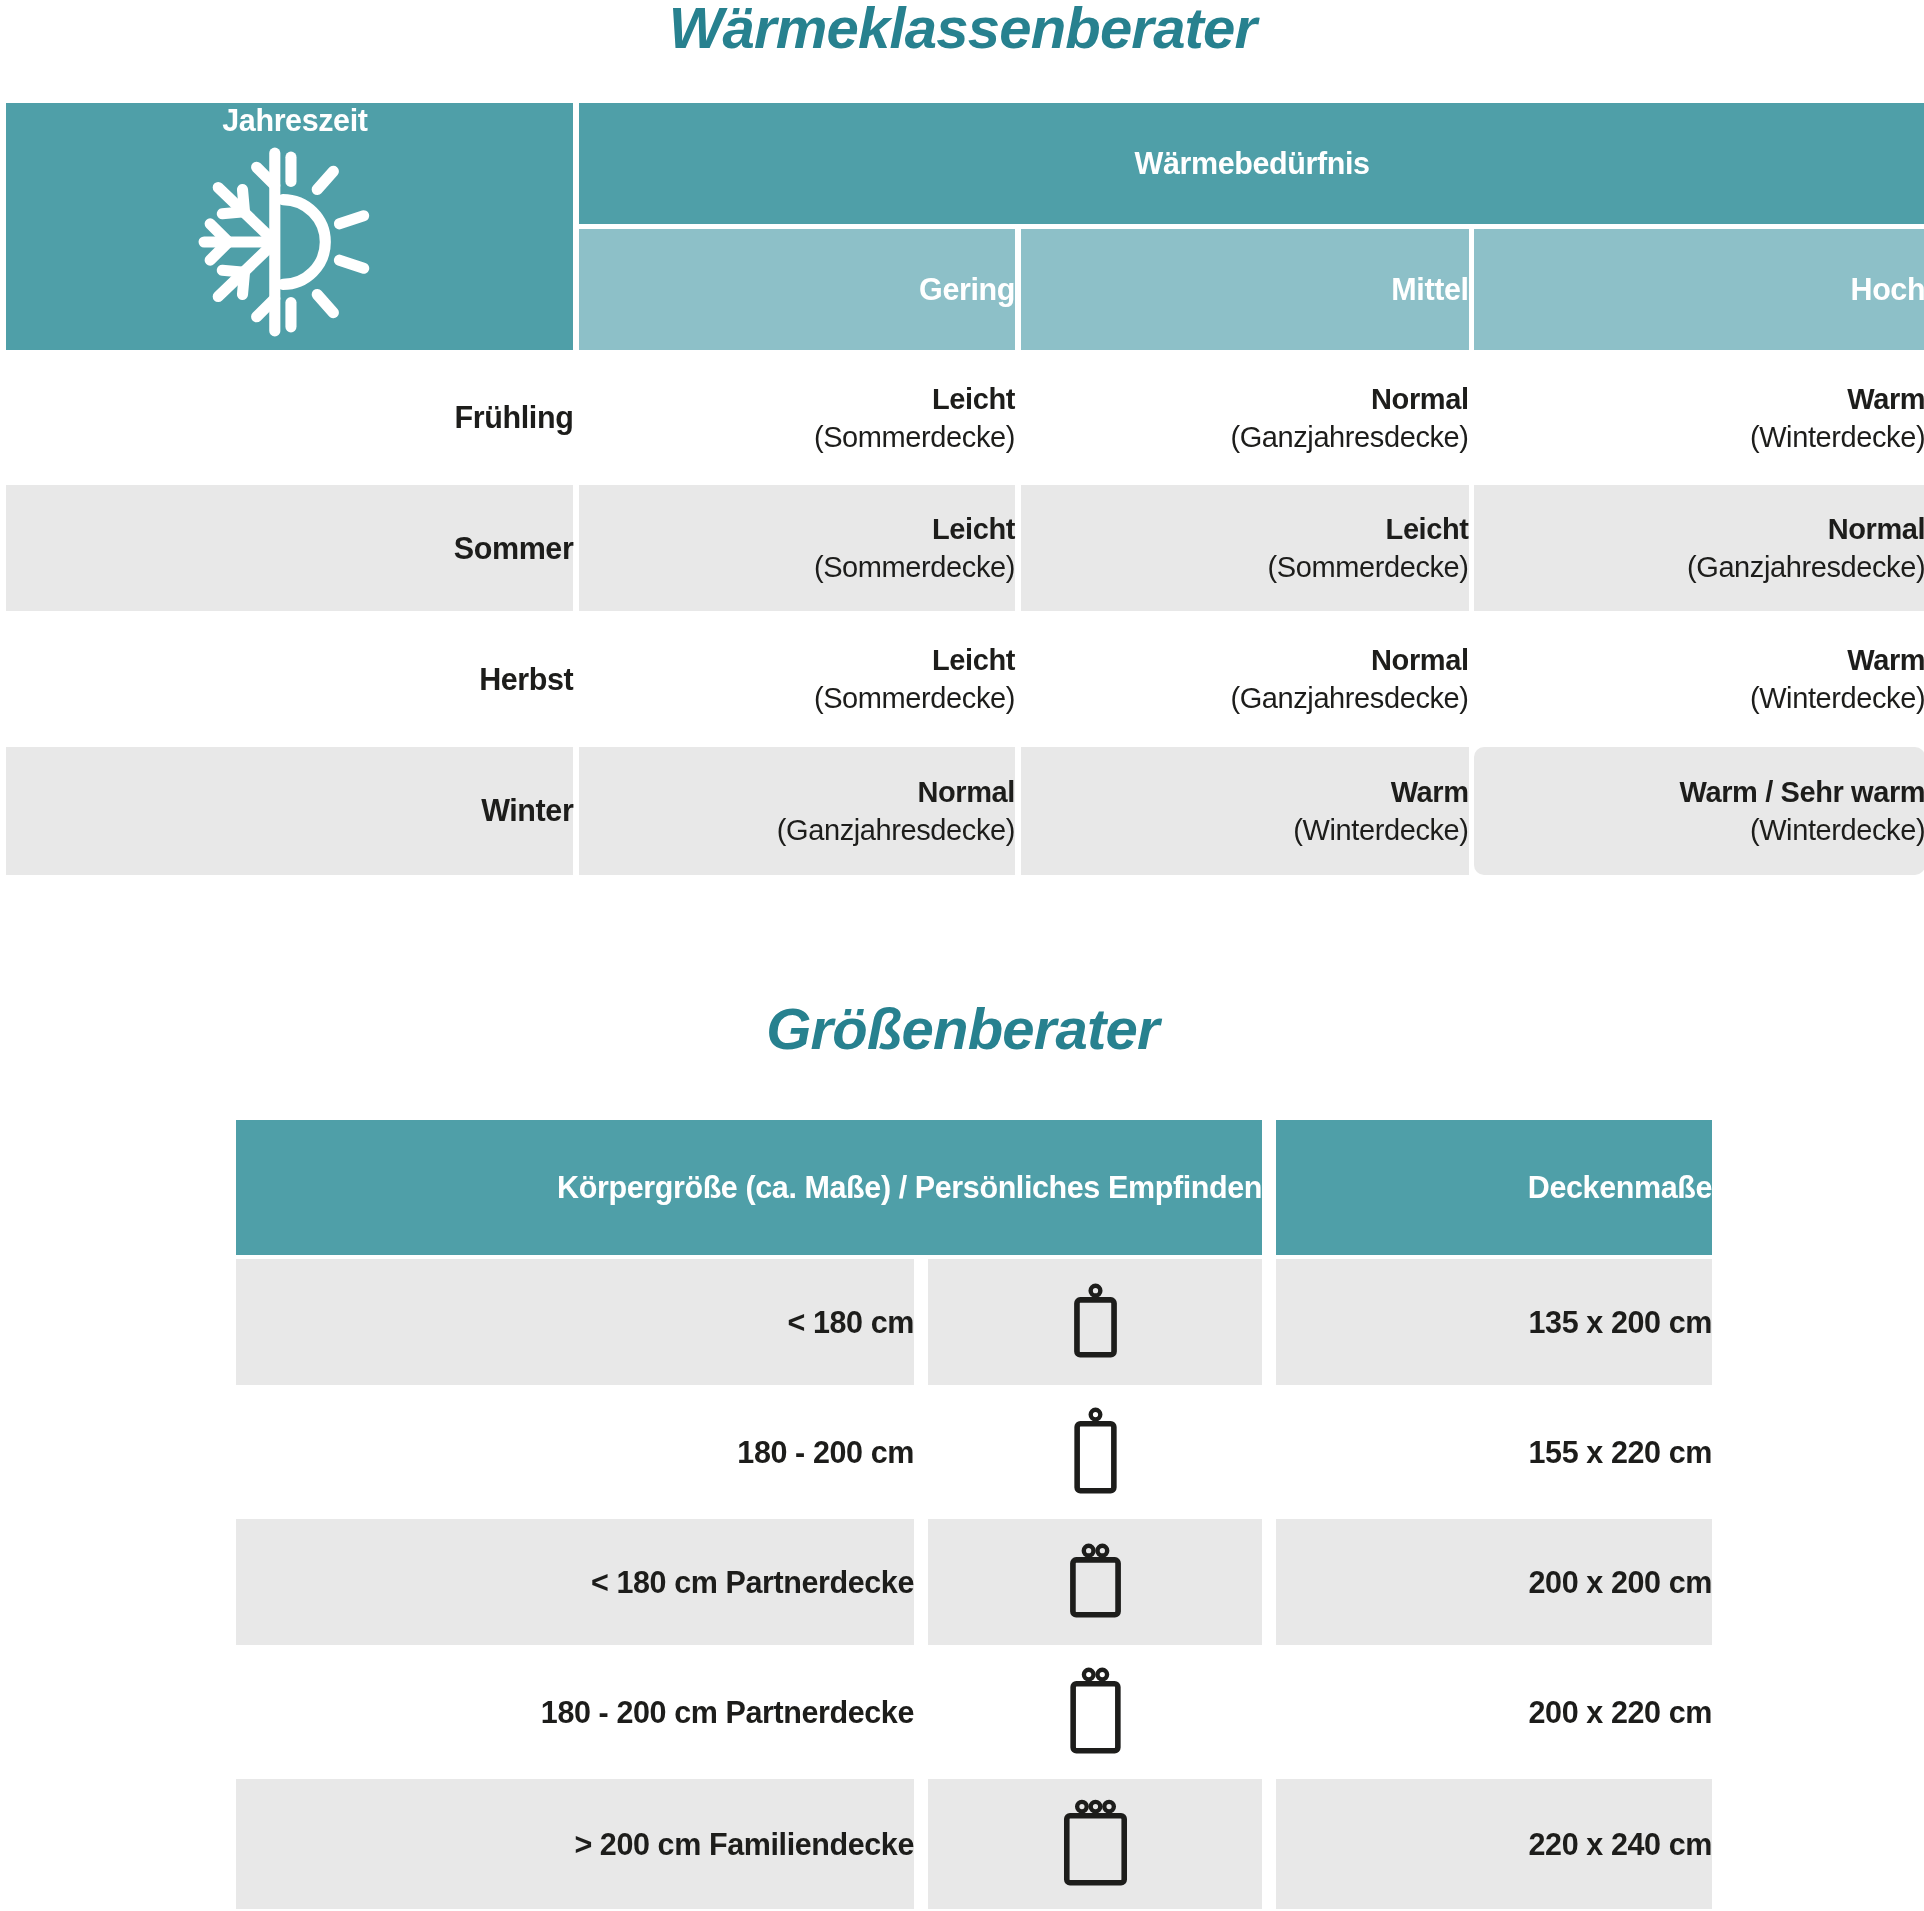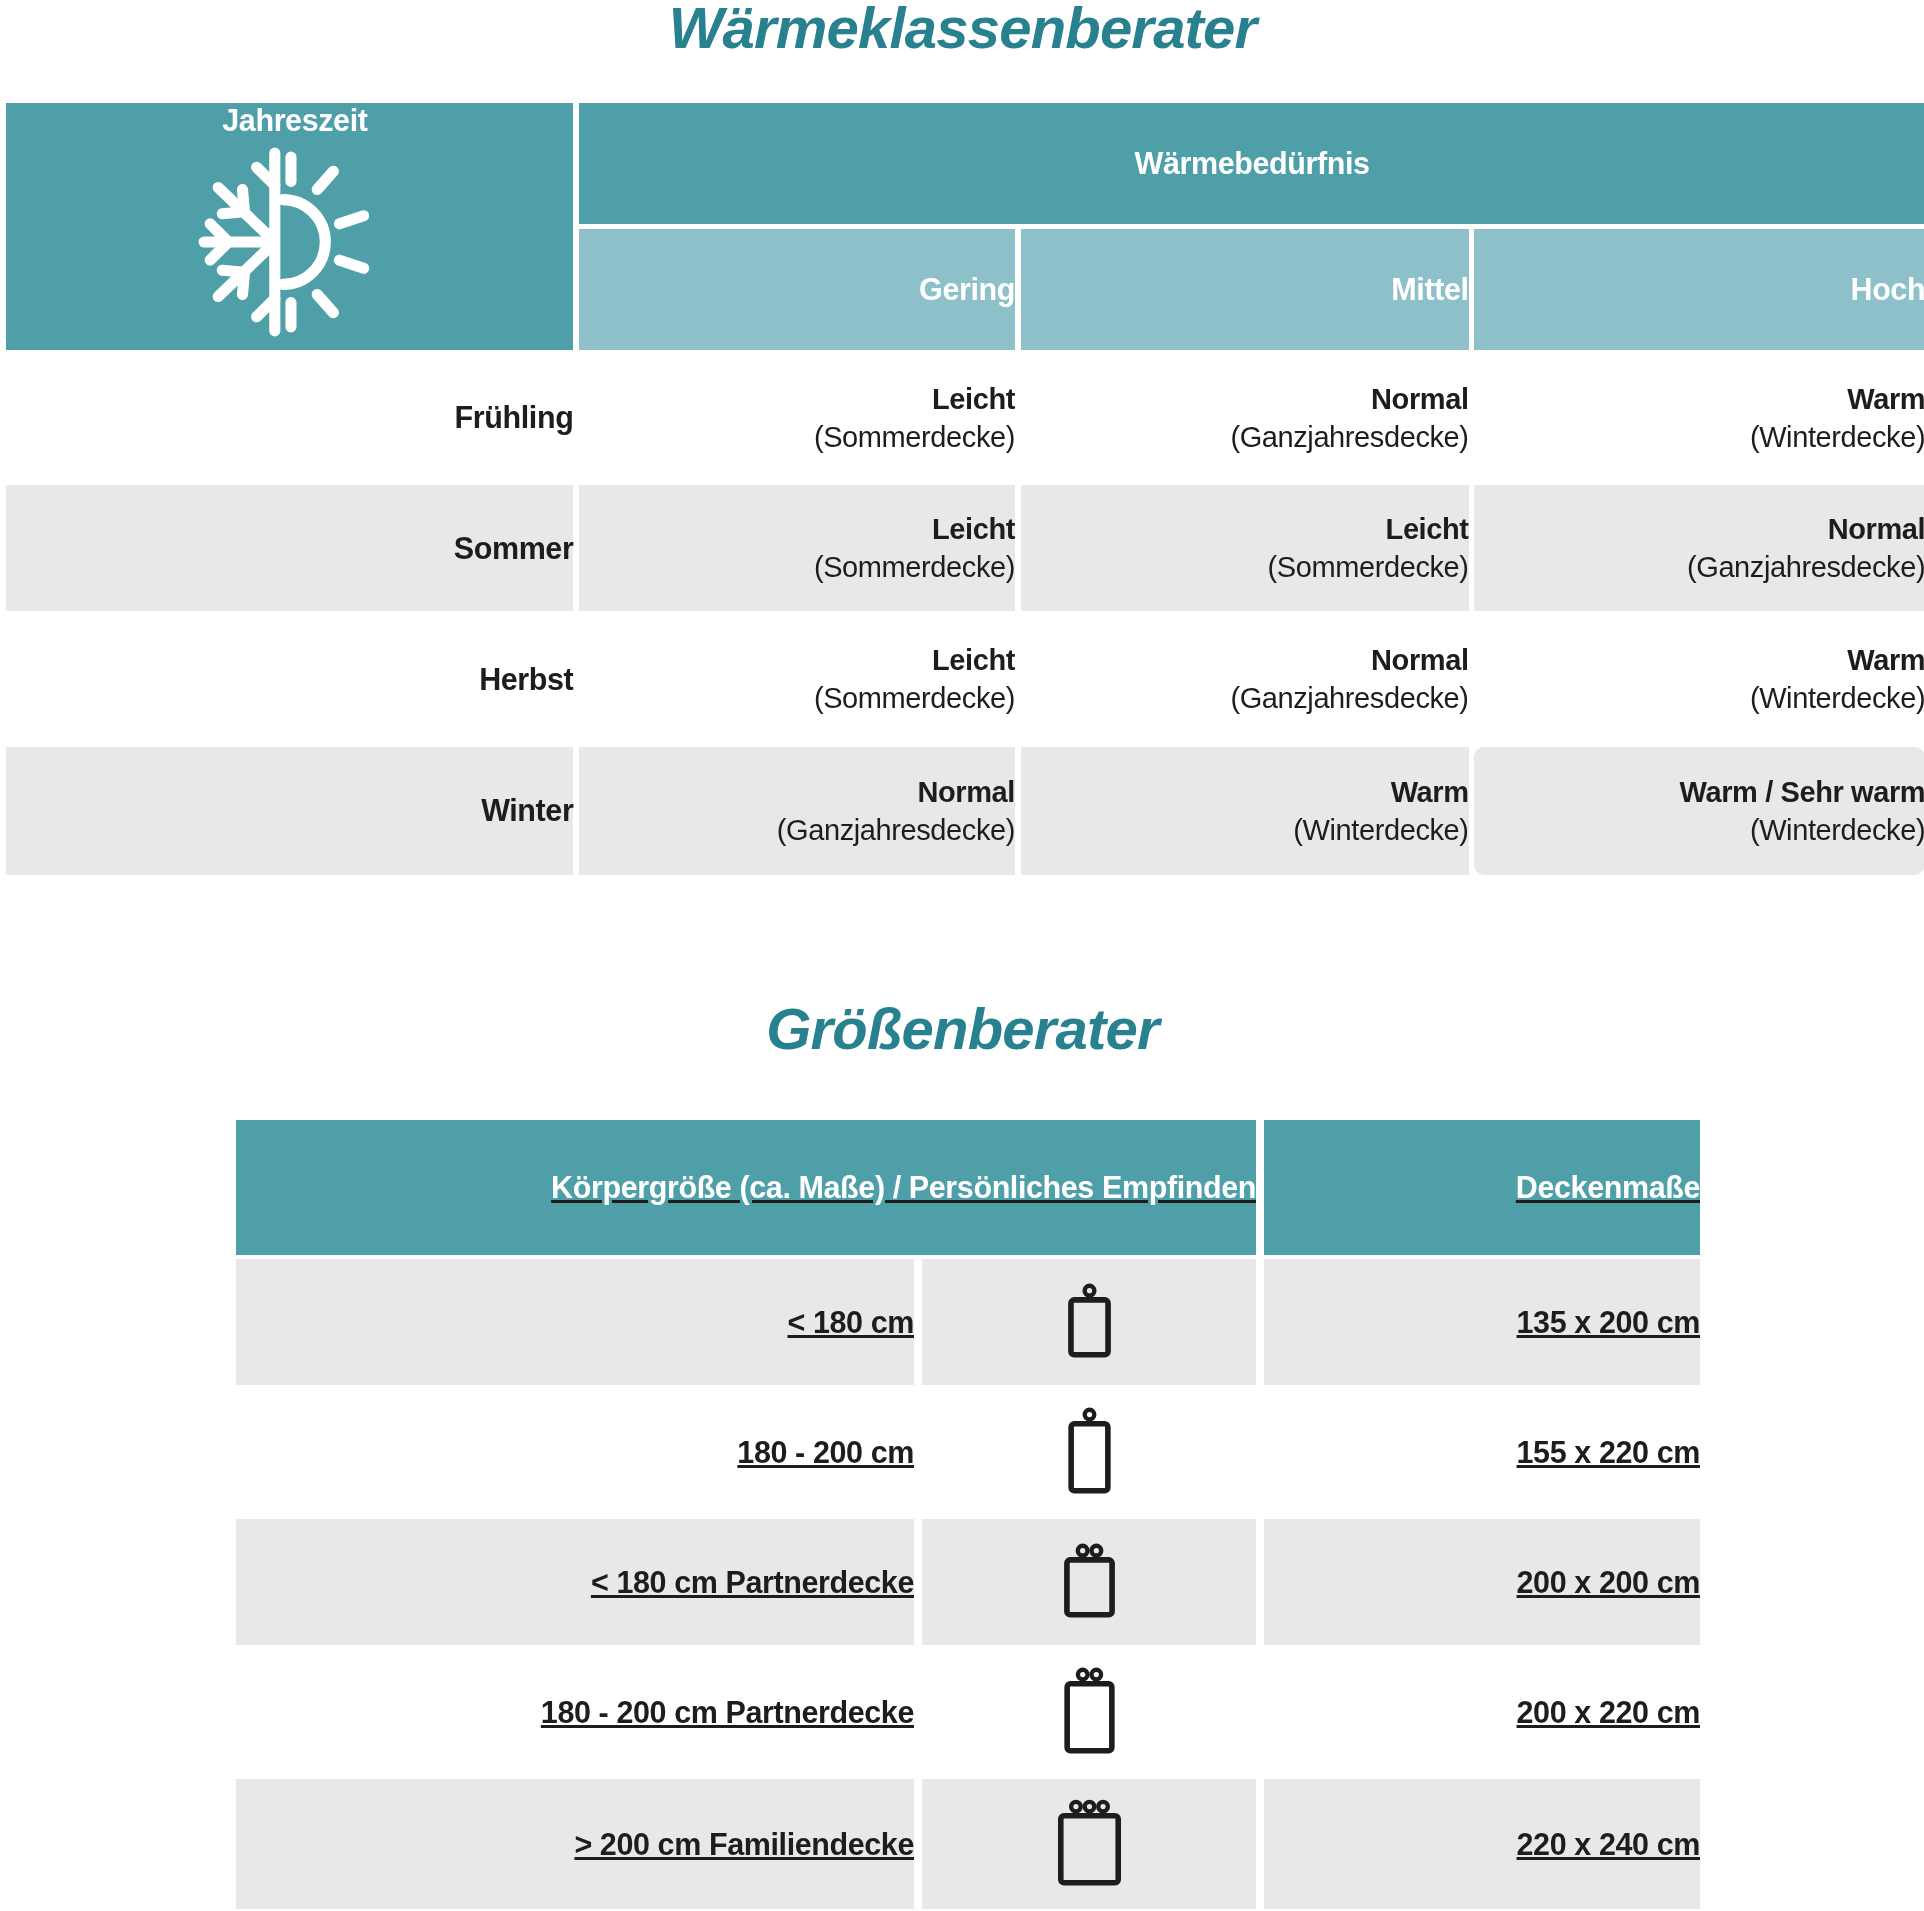--- a/index.html
+++ b/index.html
@@ -20,22 +20,21 @@
   #warmth-grid{
     left:6.4px;top:103px;
     grid-template-columns:567px 436px 448px 451px;
     grid-template-rows:121px 121px 126px 126px 126px 128px;
     gap:4.8px 5.6px;
   }
   #size-grid{
     left:236px;top:1120px;
     grid-template-columns:678px 334px 436px;
     grid-template-rows:135px 126px 126px 126px 126px 130px;
-    gap:4px 8px;
-    text-decoration:underline;
+    gap:4px 14px;
   }
 
   .cell{display:flex;flex-direction:column;justify-content:center;box-sizing:border-box;text-align:right;}
   .dark{background:var(--header-teal,#4f9fa8);color:#fff;}
   .light{background:var(--subheader-teal,#8dc0c8);color:#fff;}
   .gray{background:var(--row-gray,#e8e8e8);}
 
   .hdr{font-weight:bold;font-size:30.5px;letter-spacing:-0.4px;}
   .seasons-hdr{grid-area:1/1/3/2;flex-direction:column;align-items:center;justify-content:space-between;padding:0 34px 0 44px;}
   .group-hdr{grid-area:1/2/2/5;align-items:center;}

